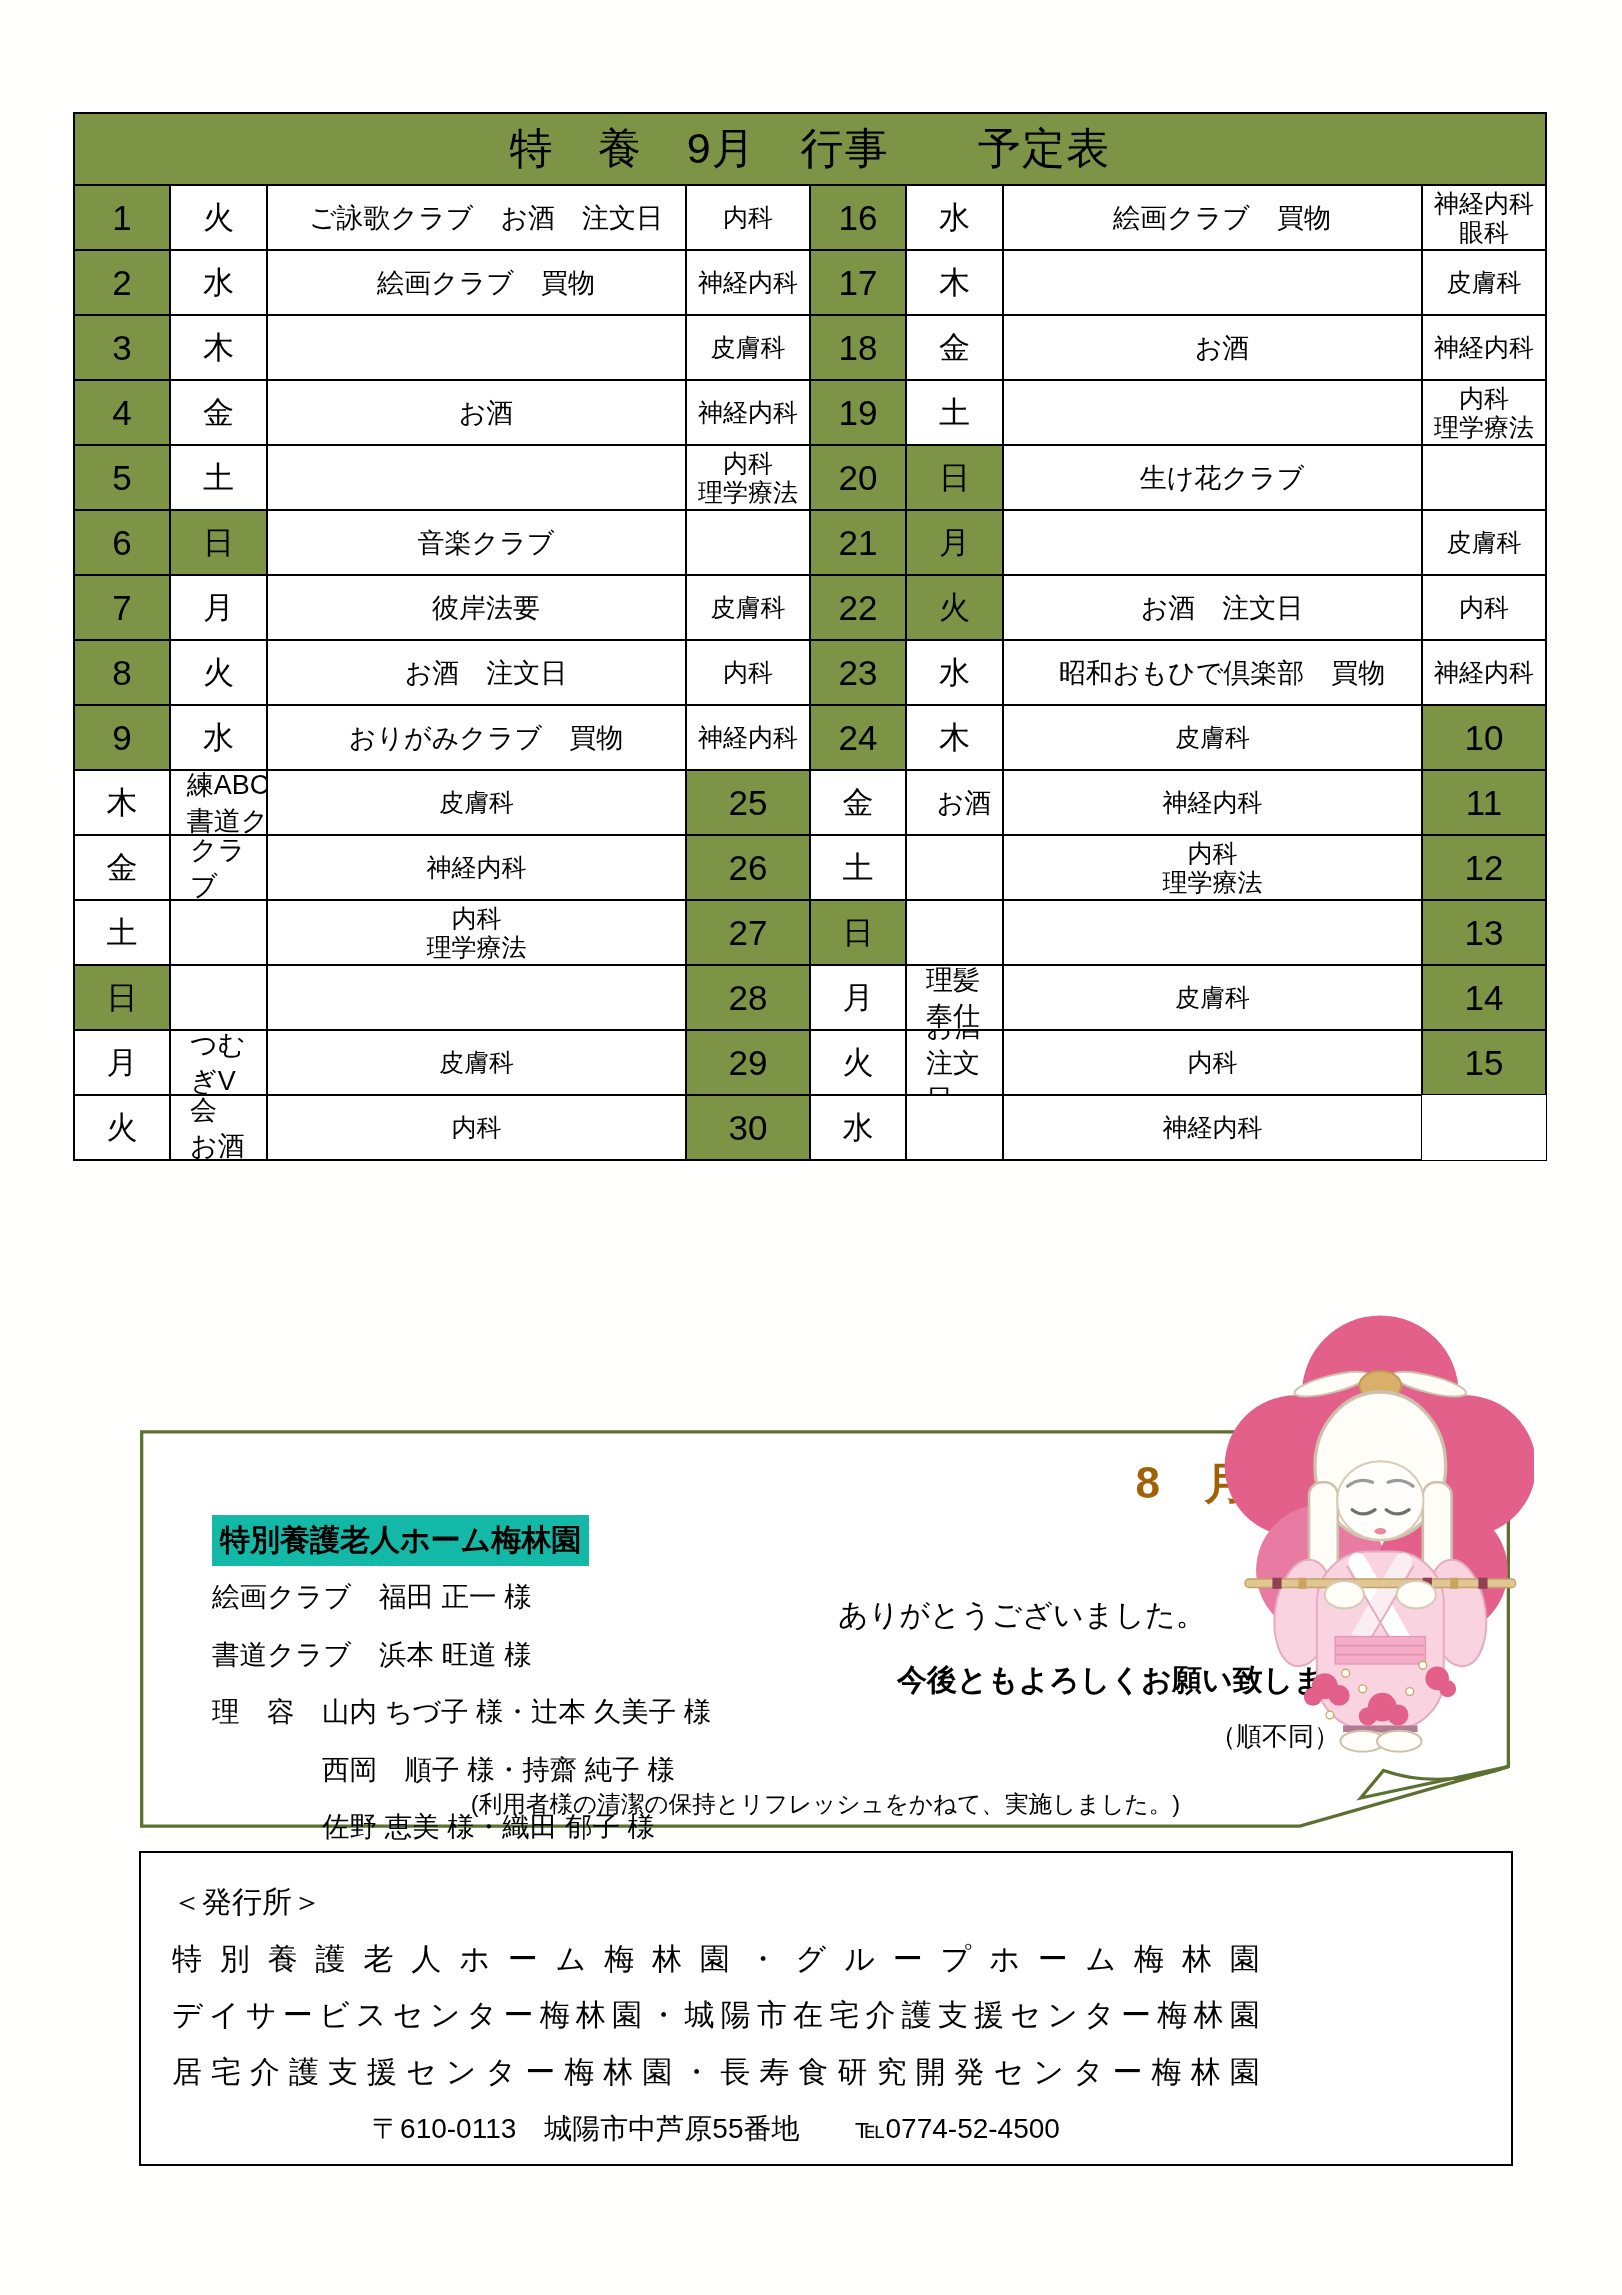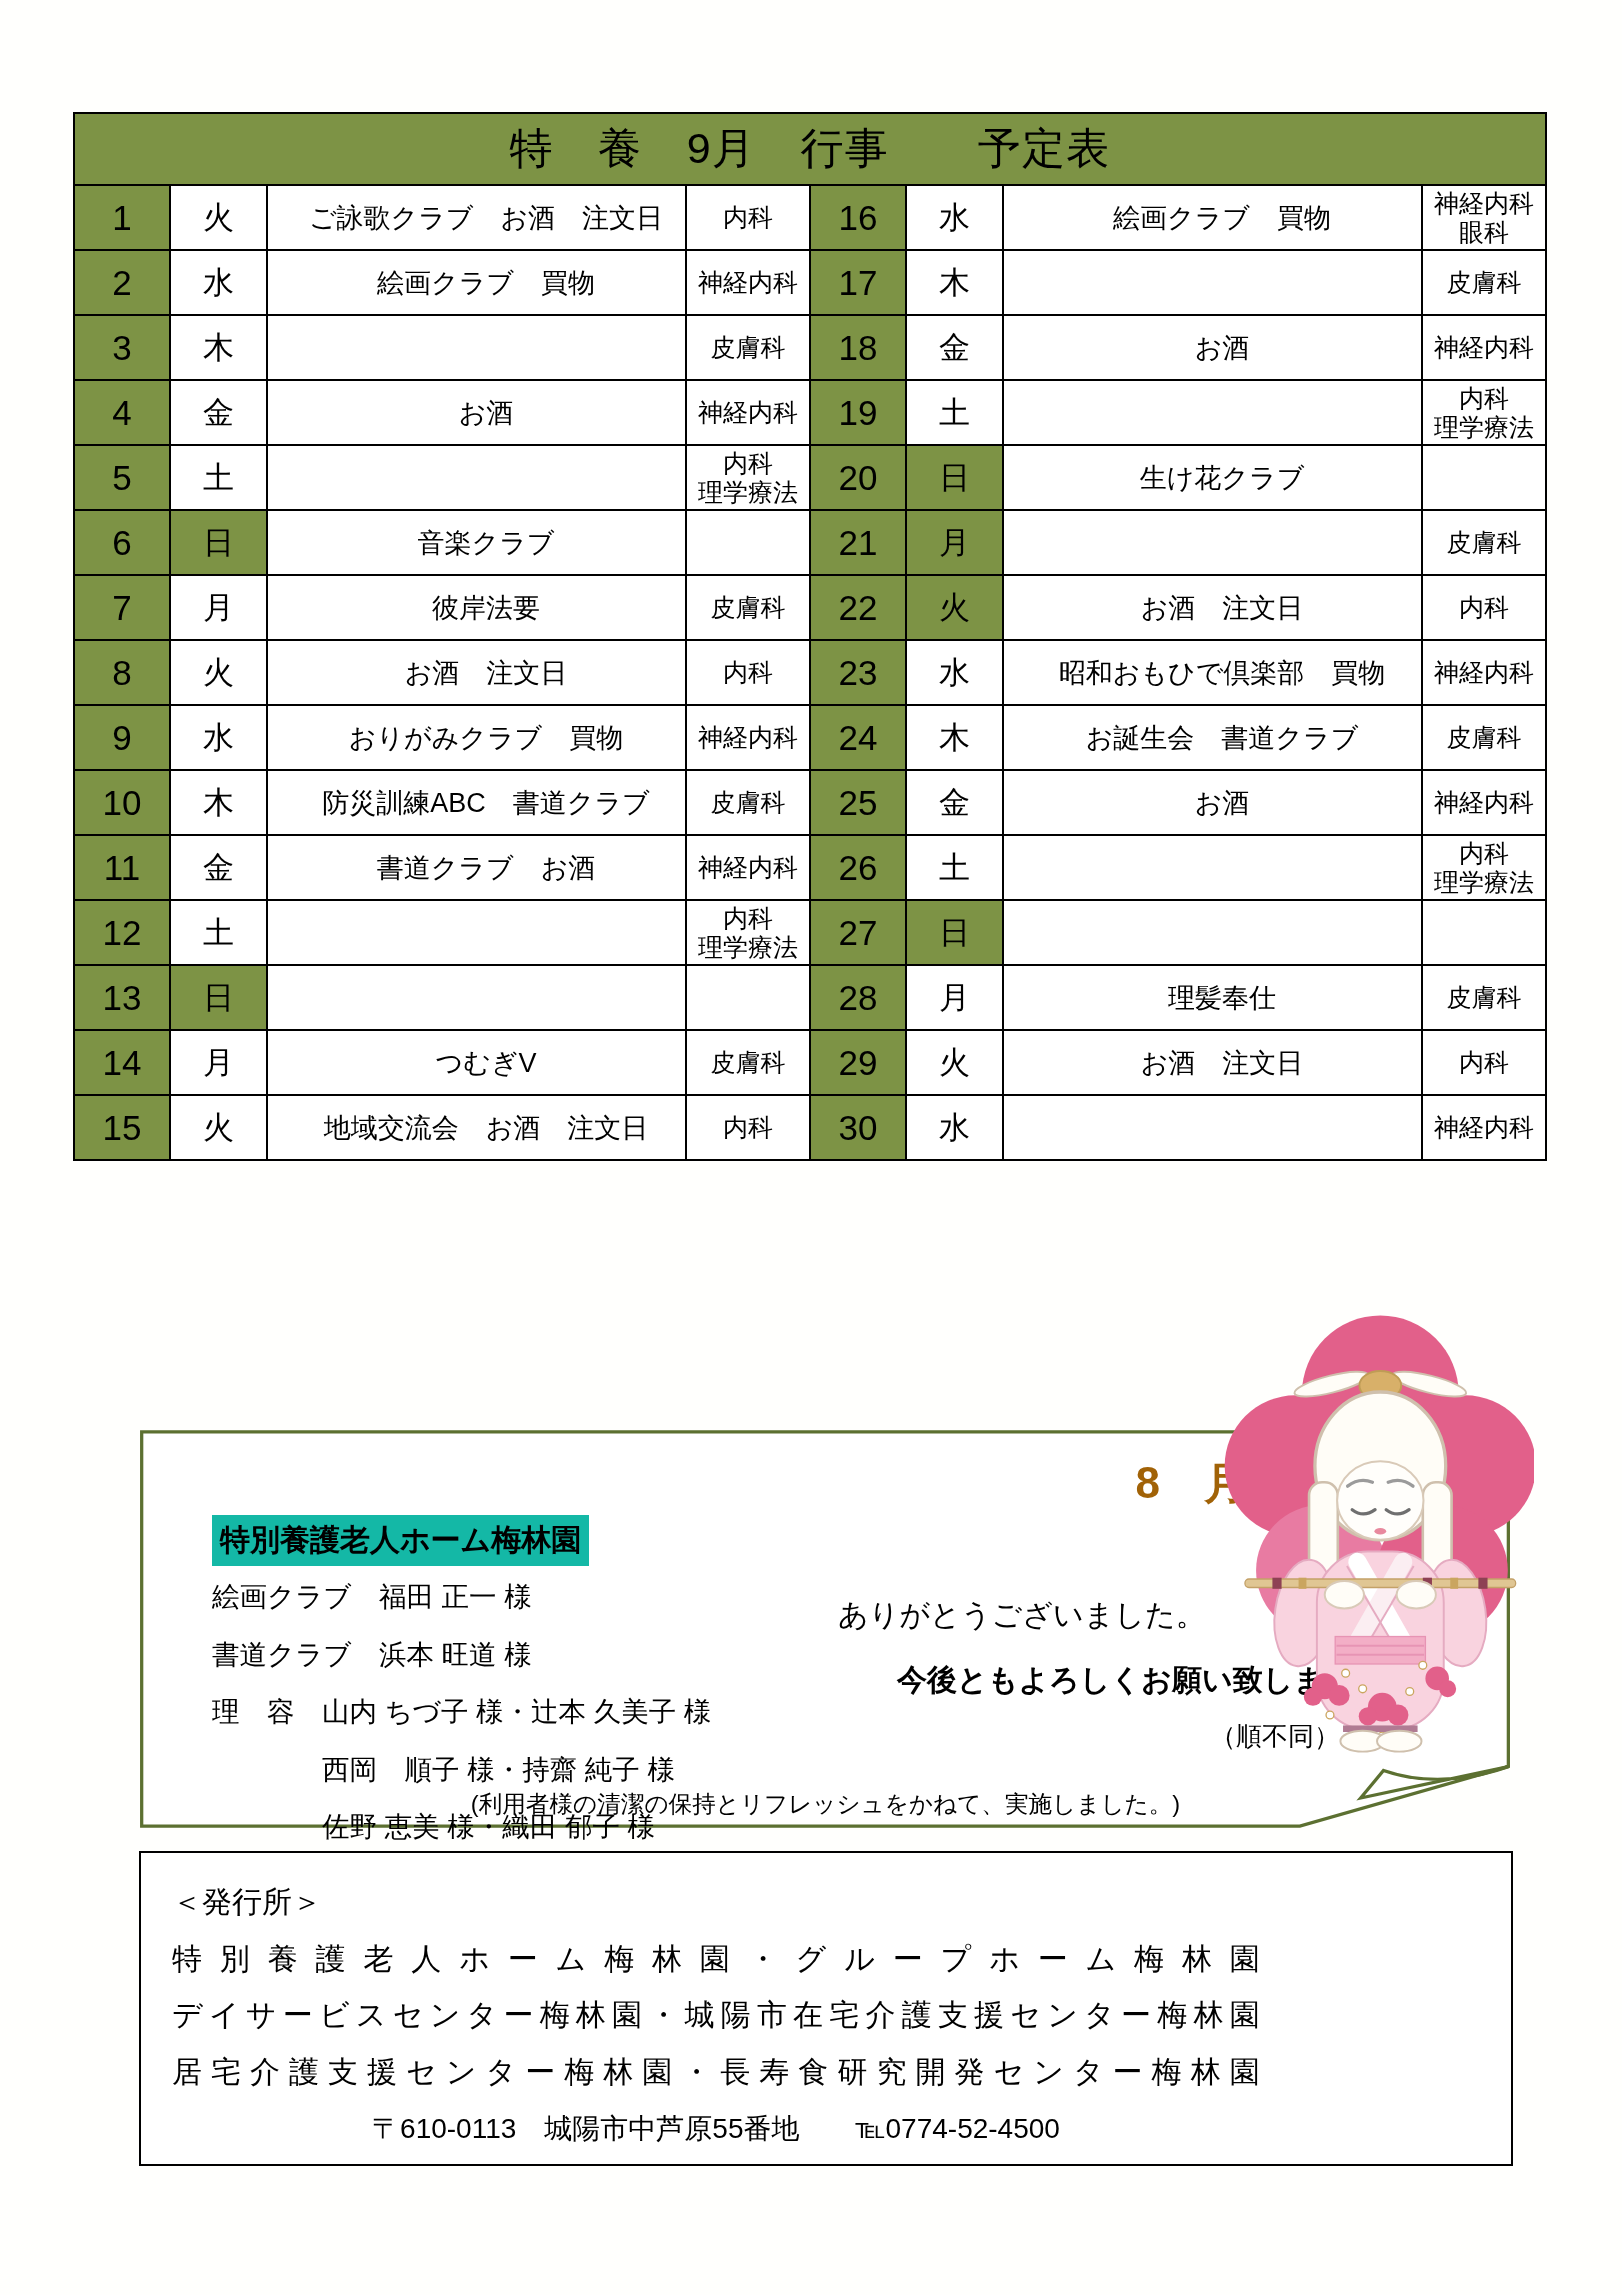--- a/index.html
+++ b/index.html
@@ -140,21 +140,20 @@
   <div class="c dow" data-bg="">水</div>
   <div class="c ev">昭和おもひで倶楽部　買物</div>
   <div class="c md">神経内科</div>
 
   <div class="c num">9</div>
   <div class="c dow" data-bg="">水</div>
   <div class="c ev">おりがみクラブ　買物</div>
   <div class="c md">神経内科</div>
   <div class="c num">24</div>
   <div class="c dow" data-bg="">木</div>
-  <div class="c ev">お誕生会　書道クラブ</div>
   <div class="c md">皮膚科</div>
 
   <div class="c num">10</div>
   <div class="c dow" data-bg="">木</div>
   <div class="c ev">防災訓練ABC　書道クラブ</div>
   <div class="c md">皮膚科</div>
   <div class="c num">25</div>
   <div class="c dow" data-bg="">金</div>
   <div class="c ev">お酒</div>
   <div class="c md">神経内科</div>

